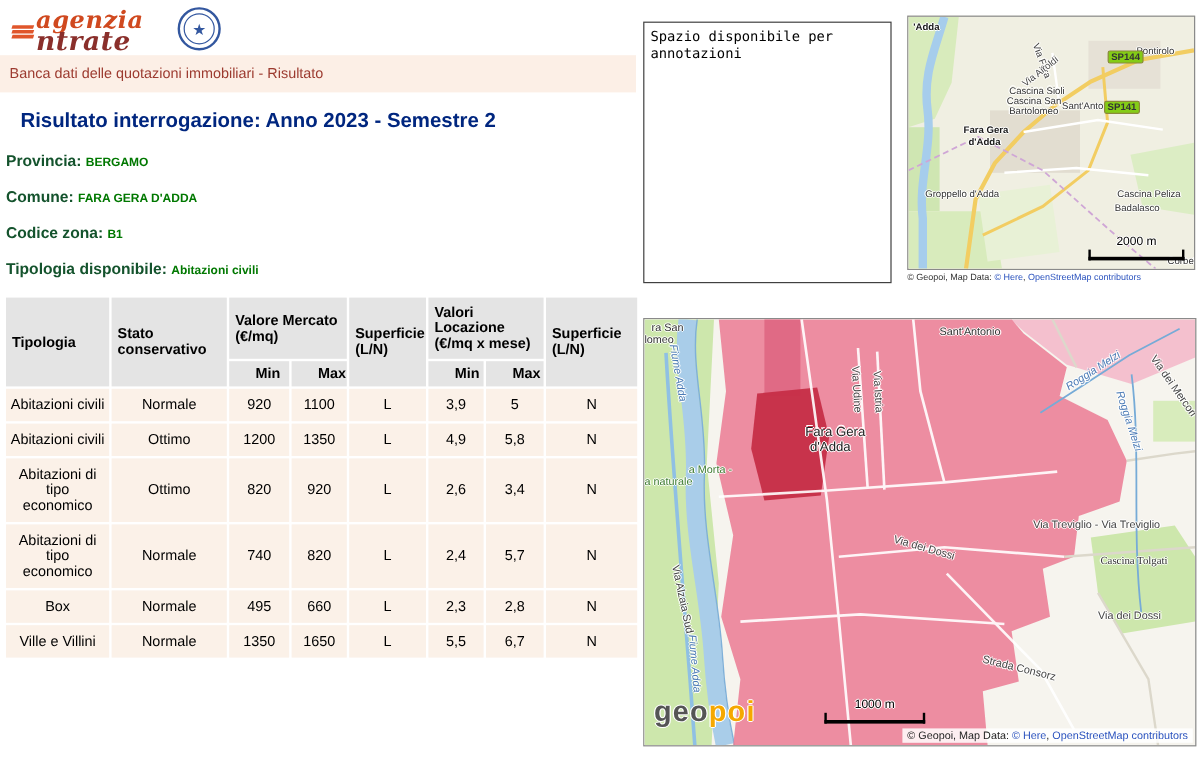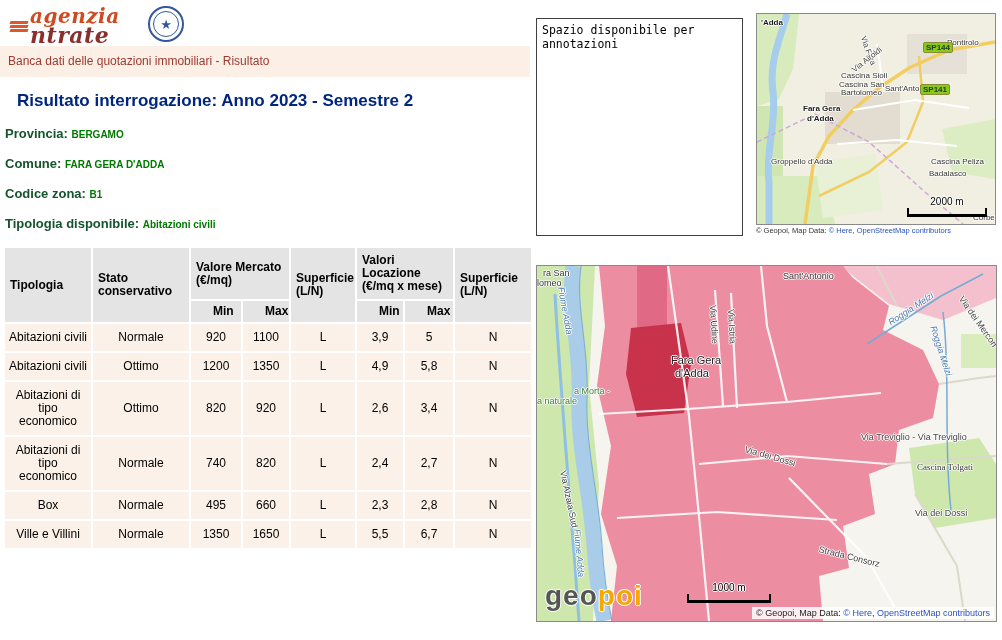--- a/index.html
+++ b/index.html
@@ -43,21 +43,21 @@
   #zn-labels .mlabel.town{font-size:11px;font-weight:normal;color:#222;}
   .mlabel.water{color:#4a7ab5;font-style:italic;}
   .mlabel.green{color:#3f7d32;}
   .mlabel.street{color:#444;}
   .mlabel.badge{background:#84cc16;border:1px solid #8a8a3a;font-size:7px;padding:0 2px;border-radius:2px;font-weight:bold;color:#333;text-shadow:none;}
   .scalebar{position:absolute;text-align:center;}
   .scalebar .stext{font-size:10px;color:#000;margin-bottom:1px;text-shadow:1px 0 0 #fff,-1px 0 0 #fff,0 1px 0 #fff,0 -1px 0 #fff;}
   .scalebar .sline{height:6px;border-left:2px solid #000;border-right:2px solid #000;border-bottom:3px solid #000;}
   .ov-scale{left:150px;top:182px;width:80px;}
   .zn-scale{left:150px;top:316px;width:84px;}
-  .geopoi{position:absolute;left:8px;top:314px;font-weight:bold;font-size:28px;letter-spacing:1px;
+  .geopoi{position:absolute;left:8px;top:314px;font-weight:bold;font-size:24px;letter-spacing:1px;
     text-shadow:1px 0 0 #fff,-1px 0 0 #fff,0 1px 0 #fff,0 -1px 0 #fff;}
   .geopoi .geo{color:#555555;}
   .geopoi .poi{color:#f5a800;}
   .zn-attr{position:absolute;right:2px;bottom:2px;background:rgba(255,255,255,.85);padding:1px 4px;font-size:9px;color:#222;white-space:nowrap;}
   .attr-link{color:#2a52be;text-decoration:none;}
 </style>
 </head>
 <body>
 
 <div class="left-col">
@@ -154,21 +154,21 @@
         <td>3,4</td>
         <td>N</td>
       </tr>
       <tr>
         <td>Abitazioni di tipo economico</td>
         <td>Normale</td>
         <td>740</td>
         <td>820</td>
         <td>L</td>
         <td>2,4</td>
-        <td>2,7</td>
+        <td>5,7</td>
         <td>N</td>
       </tr>
       <tr>
         <td>Box</td>
         <td>Normale</td>
         <td>495</td>
         <td>660</td>
         <td>L</td>
         <td>2,3</td>
         <td>2,8</td>

